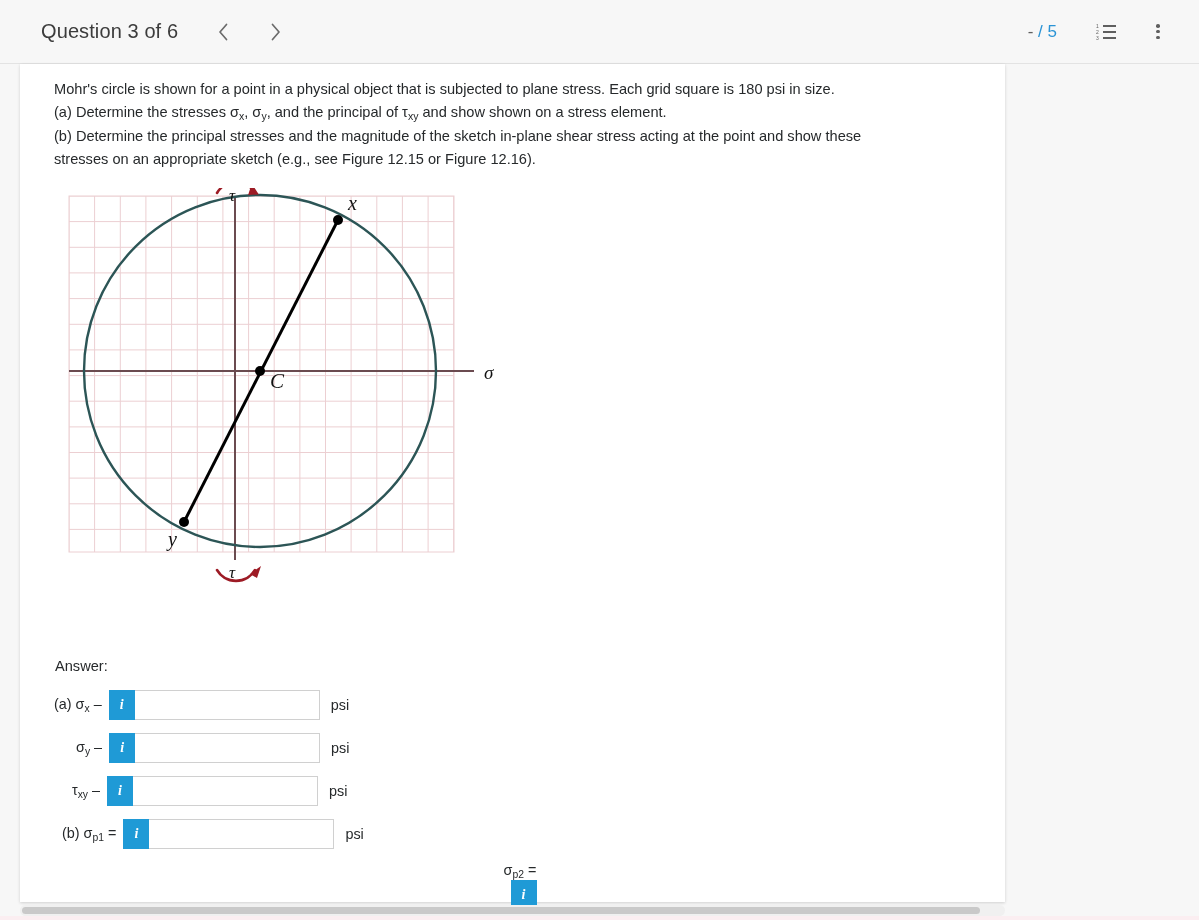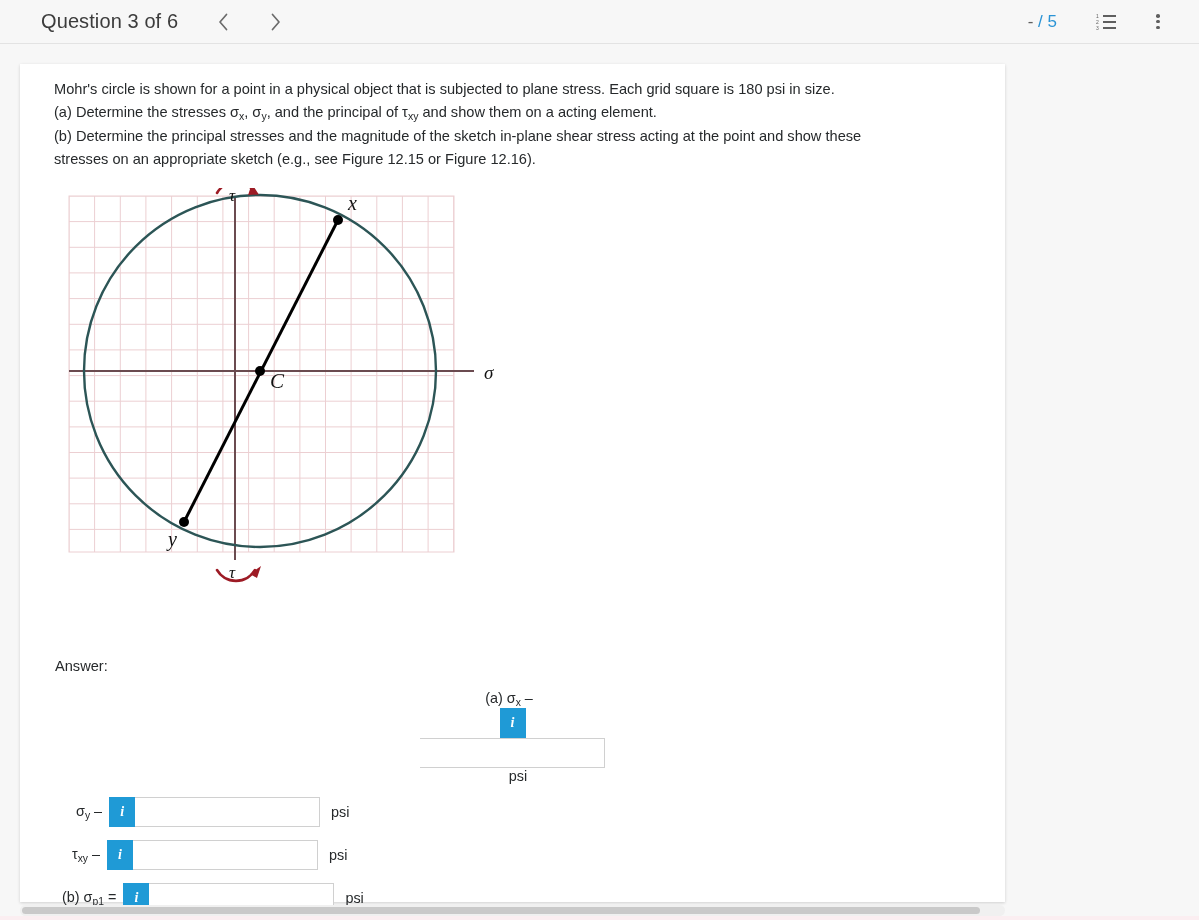--- a/index.html
+++ b/index.html
@@ -7,21 +7,21 @@
     margin: 0; padding: 0;
     width: 1199px; height: 920px;
     background: #f7f7f7;
     font-family: "Liberation Sans", sans-serif;
     overflow: hidden;
   }
   #app { position: relative; width: 1199px; height: 920px; background: #f7f7f7; }
 
   
   .topbar {
-    position: absolute; left: 0; top: 0; width: 1199px; height: 44px;
+    position: absolute; left: 0; top: 0; width: 1199px; height: 64px;
     background: #f7f7f7;
     border-bottom: 1px solid #e3e3e3;
     display: flex; align-items: center;
   }
   .q-title {
     margin-left: 41px;
     font-size: 20px; color: #3c3c3c; letter-spacing: .1px;
     white-space: nowrap;
   }
   .nav-arrows { display: flex; align-items: center; margin-left: 28px; }
@@ -161,21 +161,21 @@
         </div>
       </div>
     </div>
   </div>
 
   <div class="panel">
     <div class="panel-inner">
 
       <div class="prompt">
         <p>Mohr's circle is shown for a point in a physical object that is subjected to plane stress.  Each grid square is 180 psi in size.</p>
-        <p><span>(a) Determine the stresses σ</span><sub>x</sub><span>, σ</span><sub>y</sub><span>, and the principal of τ</span><sub>xy</sub><span> and show them on a acting element.</span></p>
+        <p><span>(a) Determine the stresses σ</span><sub>x</sub><span>, σ</span><sub>y</sub><span>, and the principal of τ</span><sub>xy</sub><span> and show shown on a stress element.</span></p>
         <p>(b) Determine the principal stresses and the magnitude of the sketch in-plane shear stress acting at the point and show these</p>
         <p>stresses on an appropriate sketch (e.g., see Figure 12.15 or Figure 12.16).</p>
       </div>
 
       <div class="figure">
         <svg width="500" height="440" viewBox="0 0 500 440">
           <defs>
             <clipPath id="gridclip">
                 <rect x="15" y="8" width="385" height="356"></rect>
               </clipPath>
@@ -243,21 +243,21 @@
             <path d="M 163 382 A 22 22 0 0 0 201 382" fill="none" stroke="#9d1b25" stroke-width="2.6" stroke-linecap="round"></path>
             <path d="M 196 386 L 207 378 L 203 390 Z" fill="#9d1b25"></path>
           </g>
           <text x="175" y="390" font-family="Liberation Serif, serif" font-style="italic" font-size="17" fill="#111">τ</text>
         </svg>
       </div>
 
       <div class="answer-label">Answer:</div>
 
       <div class="ans-rows">
-          <div class="ans-row" style="margin-left: 0px; flex-direction: column;">
+          <div class="ans-row" style="margin-left: 0px;">
             <div class="lbl"><span>(a) </span><span>σ</span><sub>x</sub><span> –</span></div>
             <div class="info-btn">i</div>
             <input class="ans-input" type="text" style="width: 185px;">
             <span class="unit">psi</span>
           </div>
           <div class="ans-row" style="margin-left: 22px;">
             <div class="lbl"><span></span><span>σ</span><sub>y</sub><span> –</span></div>
             <div class="info-btn">i</div>
             <input class="ans-input" type="text" style="width: 185px;">
             <span class="unit">psi</span>

